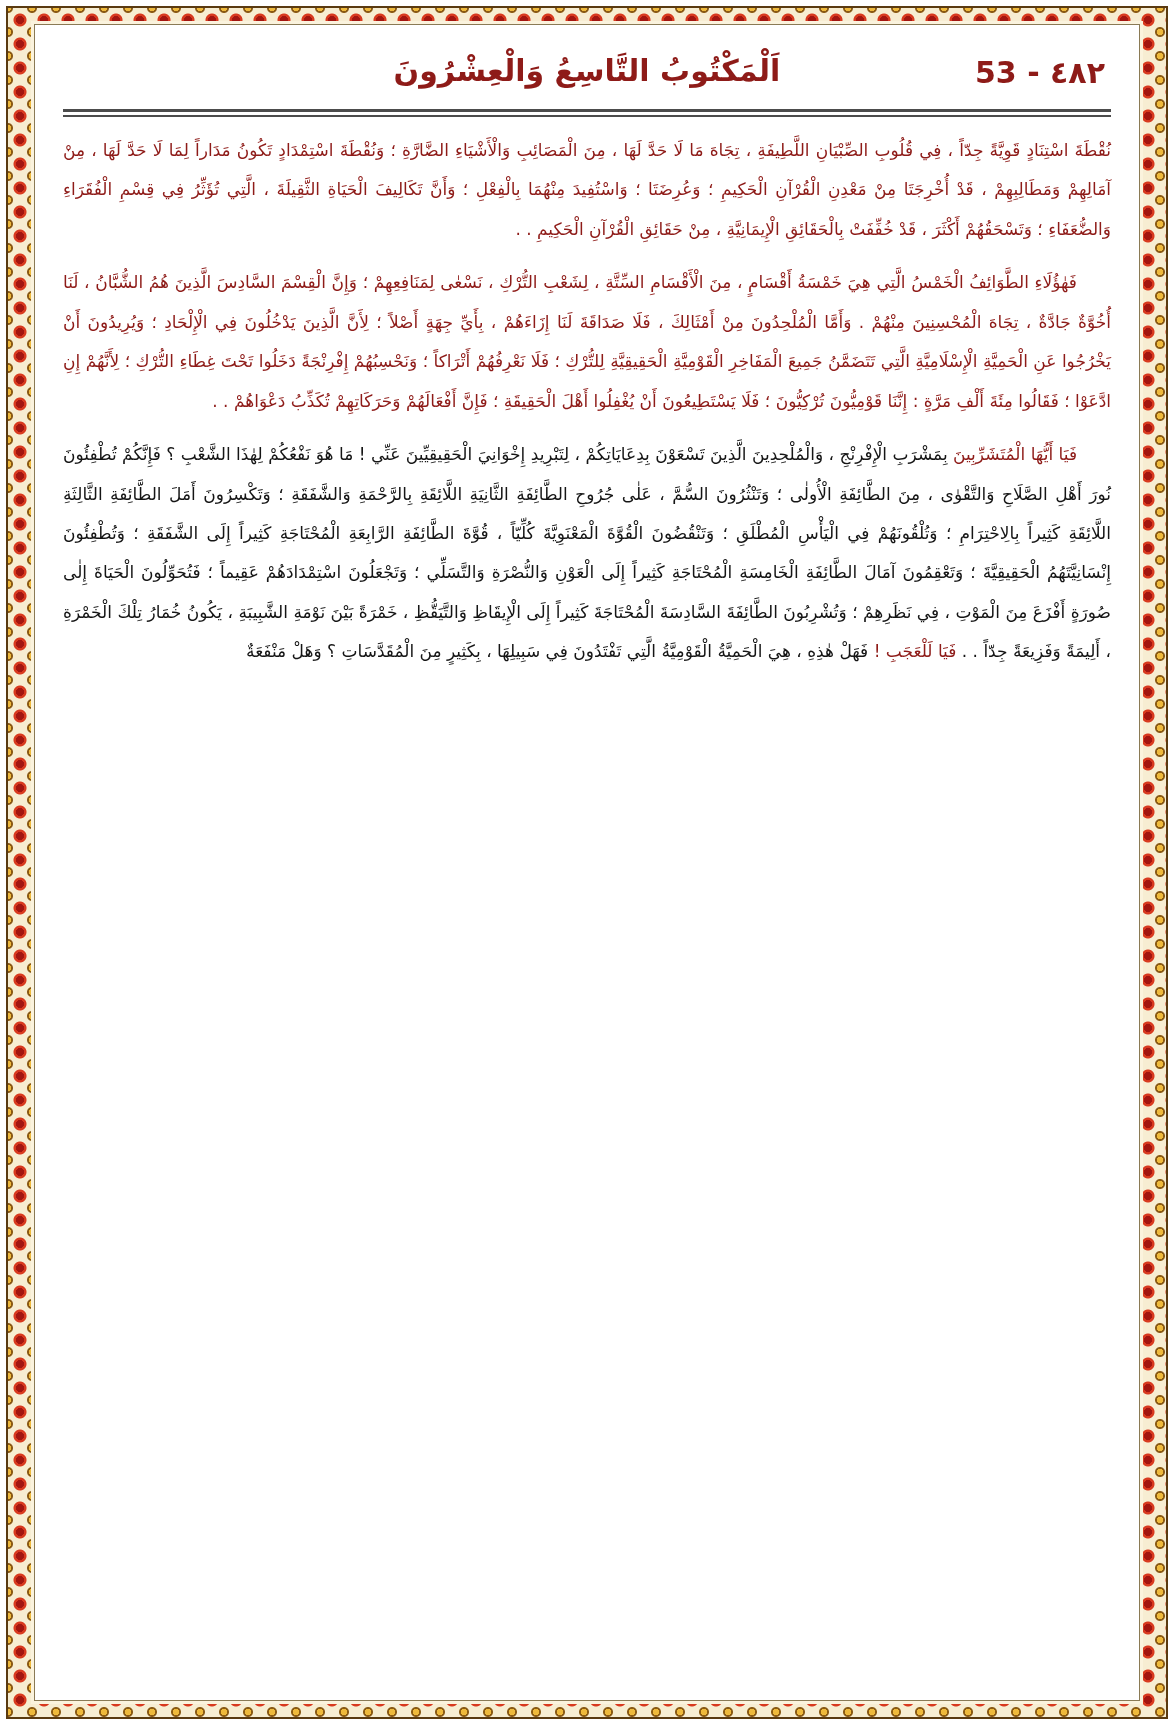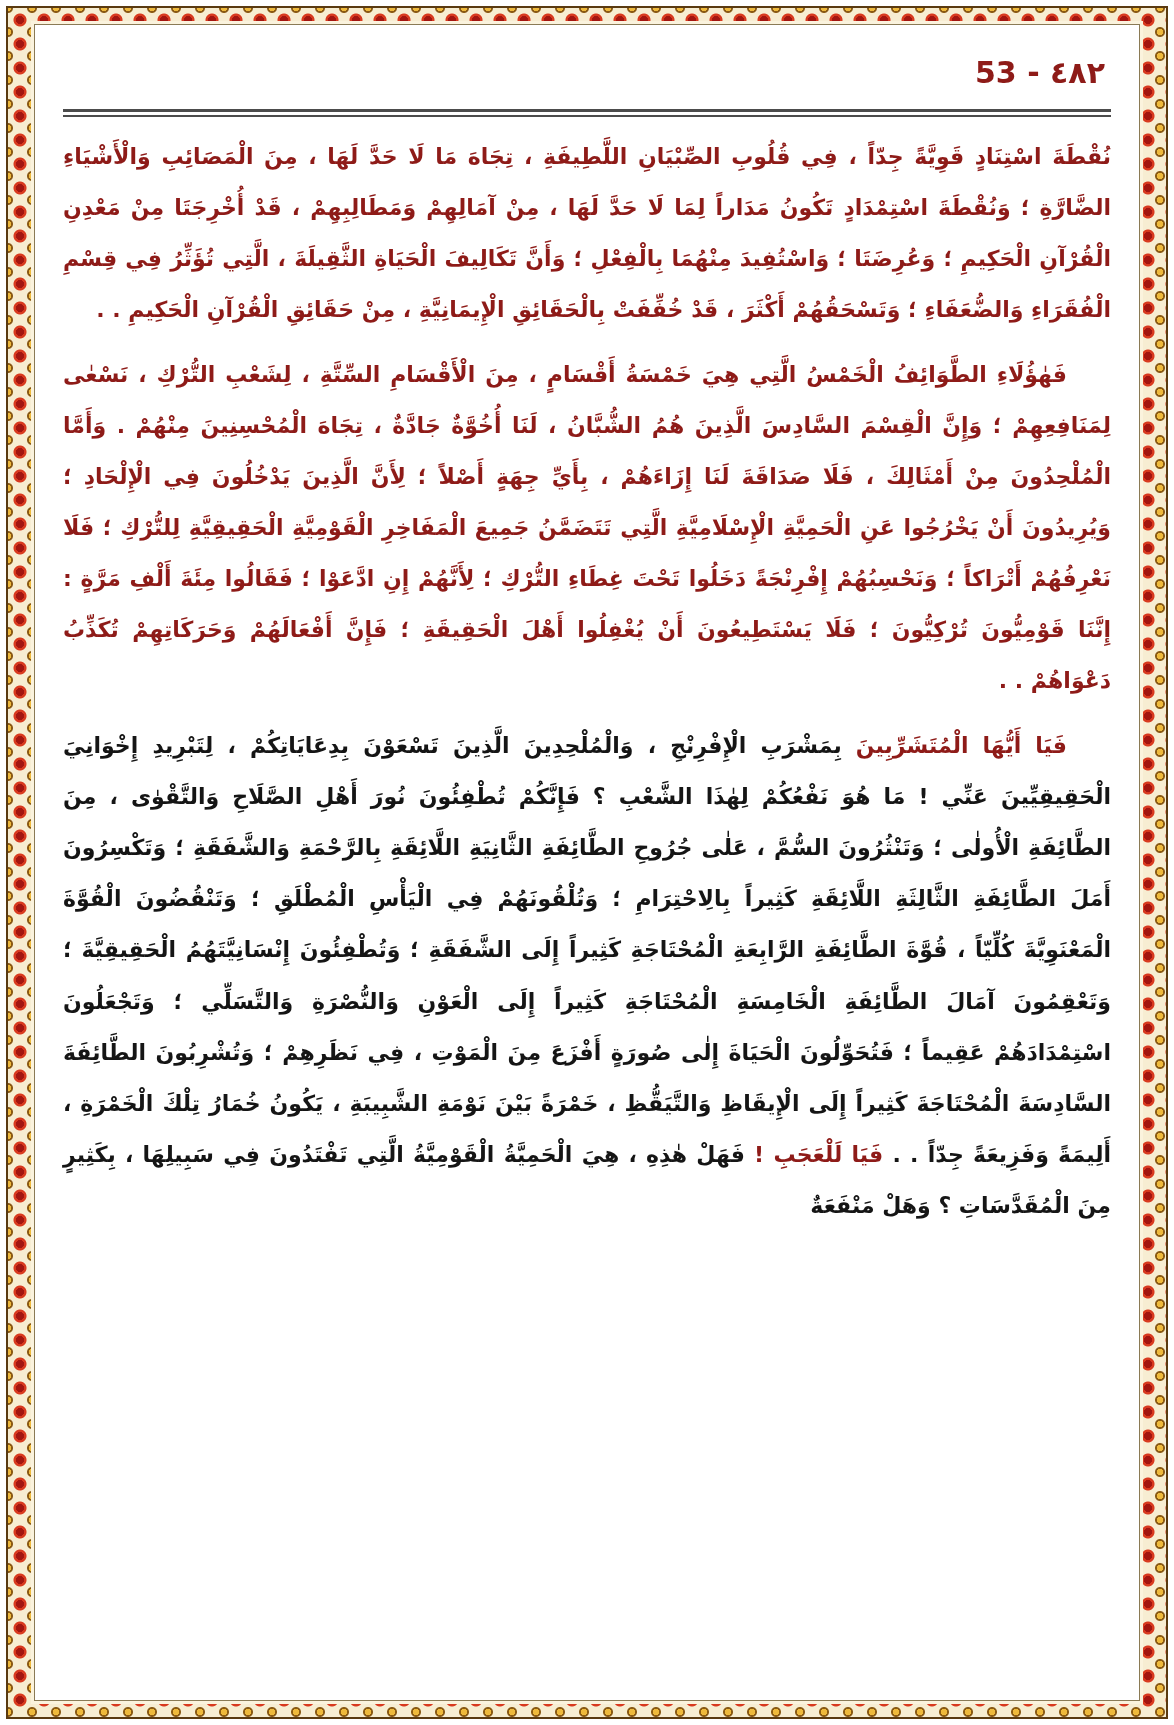--- a/index.html
+++ b/index.html
@@ -60,22 +60,22 @@
     font-weight: 700;
     padding-top: 2px;
   }
   .divider {
     height: 3px;
     border-top: 3px solid #4c4c4c;
     border-bottom: 2px solid #4c4c4c;
     margin: 6px 0 14px 0;
   }
   .body-text {
-    font-size: 22px;
-    font-weight: 700;
+    font-size: 17px;
+    font-weight: 400;
     line-height: 2.32;
     text-align: justify;
   }
   .para {
     margin: 0 0 14px 0;
   }
   .para.indent {
     text-indent: 2em;
   }
   .seg-red   { color: var(--red, #8e1b18); }
@@ -84,20 +84,21 @@
 </head>
 <body>
 
 <div class="frame"></div>
 
 <div class="page">
   <div class="content">
 
     <div class="header">
       <div class="page-number">٤٨٢ - 53</div>
+      <div class="title">اَلْمَكْتُوبُ التَّاسِعُ وَالْعِشْرُونَ</div>
     </div>
 
     <div class="divider"></div>
 
     <div class="body-text">
         <p class="para"><span class="seg-red">نُقْطَةَ اسْتِنَادٍ قَوِيَّةً جِدّاً ، فِي قُلُوبِ الصِّبْيَانِ اللَّطِيفَةِ ، تِجَاهَ مَا لَا حَدَّ لَهَا ، مِنَ الْمَصَائِبِ وَالْأَشْيَاءِ الضَّارَّةِ ؛ وَنُقْطَةَ اسْتِمْدَادٍ تَكُونُ مَدَاراً لِمَا لَا حَدَّ لَهَا ، مِنْ آمَالِهِمْ وَمَطَالِبِهِمْ ، قَدْ أُخْرِجَتَا مِنْ مَعْدِنِ الْقُرْآنِ الْحَكِيمِ ؛ وَعُرِضَتَا ؛ وَاسْتُفِيدَ مِنْهُمَا بِالْفِعْلِ ؛ وَأَنَّ تَكَالِيفَ الْحَيَاةِ الثَّقِيلَةَ ، الَّتِي تُؤَثِّرُ فِي قِسْمِ الْفُقَرَاءِ وَالضُّعَفَاءِ ؛ وَتَسْحَقُهُمْ أَكْثَرَ ، قَدْ خُفِّفَتْ بِالْحَقَائِقِ الْإِيمَانِيَّةِ ، مِنْ حَقَائِقِ الْقُرْآنِ الْحَكِيمِ . .</span></p>
         <p class="para indent"><span class="seg-red">فَهٰؤُلَاءِ الطَّوَائِفُ الْخَمْسُ الَّتِي هِيَ خَمْسَةُ أَقْسَامٍ ، مِنَ الْأَقْسَامِ السِّتَّةِ ، لِشَعْبِ التُّرْكِ ، نَسْعٰى لِمَنَافِعِهِمْ ؛ وَإِنَّ الْقِسْمَ السَّادِسَ الَّذِينَ هُمُ الشُّبَّانُ ، لَنَا أُخُوَّةٌ جَادَّةٌ ، تِجَاهَ الْمُحْسِنِينَ مِنْهُمْ . وَأَمَّا الْمُلْحِدُونَ مِنْ أَمْثَالِكَ ، فَلَا صَدَاقَةَ لَنَا إِزَاءَهُمْ ، بِأَيِّ جِهَةٍ أَصْلاً ؛ لِأَنَّ الَّذِينَ يَدْخُلُونَ فِي الْإِلْحَادِ ؛ وَيُرِيدُونَ أَنْ يَخْرُجُوا عَنِ الْحَمِيَّةِ الْإِسْلَامِيَّةِ الَّتِي تَتَضَمَّنُ جَمِيعَ الْمَفَاخِرِ الْقَوْمِيَّةِ الْحَقِيقِيَّةِ لِلتُّرْكِ ؛ فَلَا نَعْرِفُهُمْ أَتْرَاكاً ؛ وَنَحْسِبُهُمْ إِفْرِنْجَةً دَخَلُوا تَحْتَ غِطَاءِ التُّرْكِ ؛ لِأَنَّهُمْ إِنِ ادَّعَوْا ؛ فَقَالُوا مِئَةَ أَلْفِ مَرَّةٍ : إِنَّنَا قَوْمِيُّونَ تُرْكِيُّونَ ؛ فَلَا يَسْتَطِيعُونَ أَنْ يُغْفِلُوا أَهْلَ الْحَقِيقَةِ ؛ فَإِنَّ أَفْعَالَهُمْ وَحَرَكَاتِهِمْ تُكَذِّبُ دَعْوَاهُمْ . .</span></p>
         <p class="para indent"><span class="seg-red">فَيَا أَيُّهَا الْمُتَشَرِّبِينَ </span><span class="seg-black">بِمَشْرَبِ الْإِفْرِنْجِ ، وَالْمُلْحِدِينَ الَّذِينَ تَسْعَوْنَ بِدِعَايَاتِكُمْ ، لِتَبْرِيدِ إِخْوَانِيَ الْحَقِيقِيِّينَ عَنِّي ! مَا هُوَ نَفْعُكُمْ لِهٰذَا الشَّعْبِ ؟ فَإِنَّكُمْ تُطْفِئُونَ نُورَ أَهْلِ الصَّلَاحِ وَالتَّقْوٰى ، مِنَ الطَّائِفَةِ الْأُولٰى ؛ وَتَنْثُرُونَ السُّمَّ ، عَلٰى جُرُوحِ الطَّائِفَةِ الثَّانِيَةِ اللَّائِقَةِ بِالرَّحْمَةِ وَالشَّفَقَةِ ؛ وَتَكْسِرُونَ أَمَلَ الطَّائِفَةِ الثَّالِثَةِ اللَّائِقَةِ كَثِيراً بِالِاحْتِرَامِ ؛ وَتُلْقُونَهُمْ فِي الْيَأْسِ الْمُطْلَقِ ؛ وَتَنْقُضُونَ الْقُوَّةَ الْمَعْنَوِيَّةَ كُلِّيّاً ، قُوَّةَ الطَّائِفَةِ الرَّابِعَةِ الْمُحْتَاجَةِ كَثِيراً إِلَى الشَّفَقَةِ ؛ وَتُطْفِئُونَ إِنْسَانِيَّتَهُمُ الْحَقِيقِيَّةَ ؛ وَتَعْقِمُونَ آمَالَ الطَّائِفَةِ الْخَامِسَةِ الْمُحْتَاجَةِ كَثِيراً إِلَى الْعَوْنِ وَالنُّصْرَةِ وَالتَّسَلِّي ؛ وَتَجْعَلُونَ اسْتِمْدَادَهُمْ عَقِيماً ؛ فَتُحَوِّلُونَ الْحَيَاةَ إِلٰى صُورَةٍ أَفْزَعَ مِنَ الْمَوْتِ ، فِي نَظَرِهِمْ ؛ وَتُشْرِبُونَ الطَّائِفَةَ السَّادِسَةَ الْمُحْتَاجَةَ كَثِيراً إِلَى الْإِيقَاظِ وَالتَّيَقُّظِ ، خَمْرَةً بَيْنَ نَوْمَةِ الشَّبِيبَةِ ، يَكُونُ خُمَارُ تِلْكَ الْخَمْرَةِ ، أَلِيمَةً وَفَزِيعَةً جِدّاً . . </span><span class="seg-red">فَيَا لَلْعَجَبِ !</span><span class="seg-black"> فَهَلْ هٰذِهِ ، هِيَ الْحَمِيَّةُ الْقَوْمِيَّةُ الَّتِي تَفْتَدُونَ فِي سَبِيلِهَا ، بِكَثِيرٍ مِنَ الْمُقَدَّسَاتِ ؟ وَهَلْ مَنْفَعَةٌ</span></p>
       </div>
 

